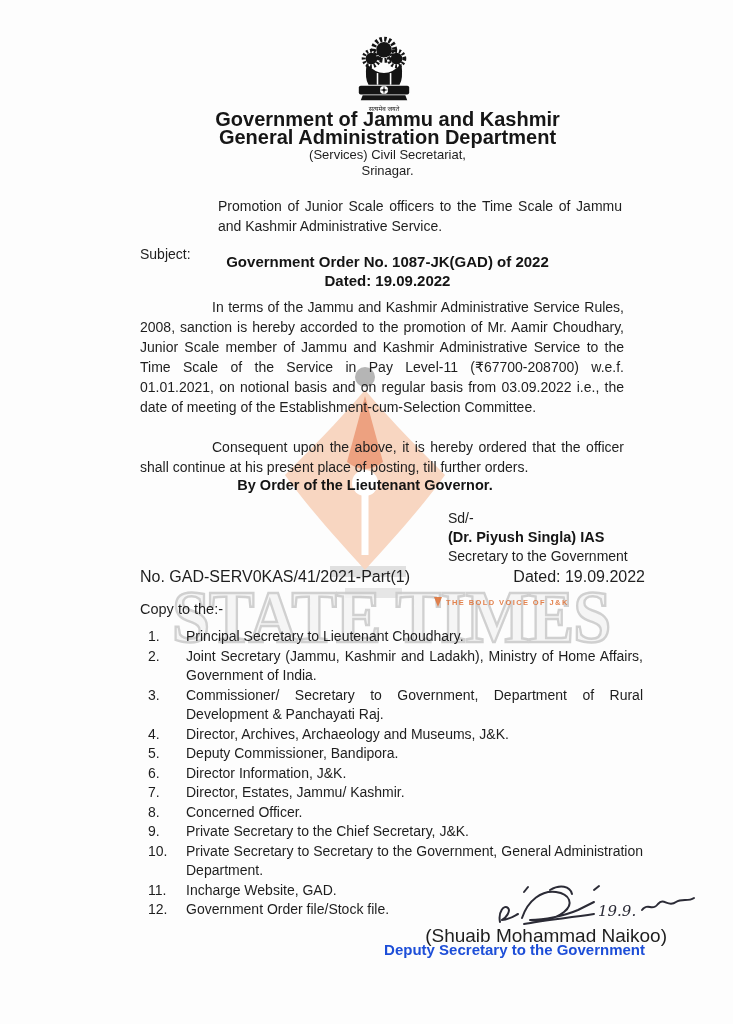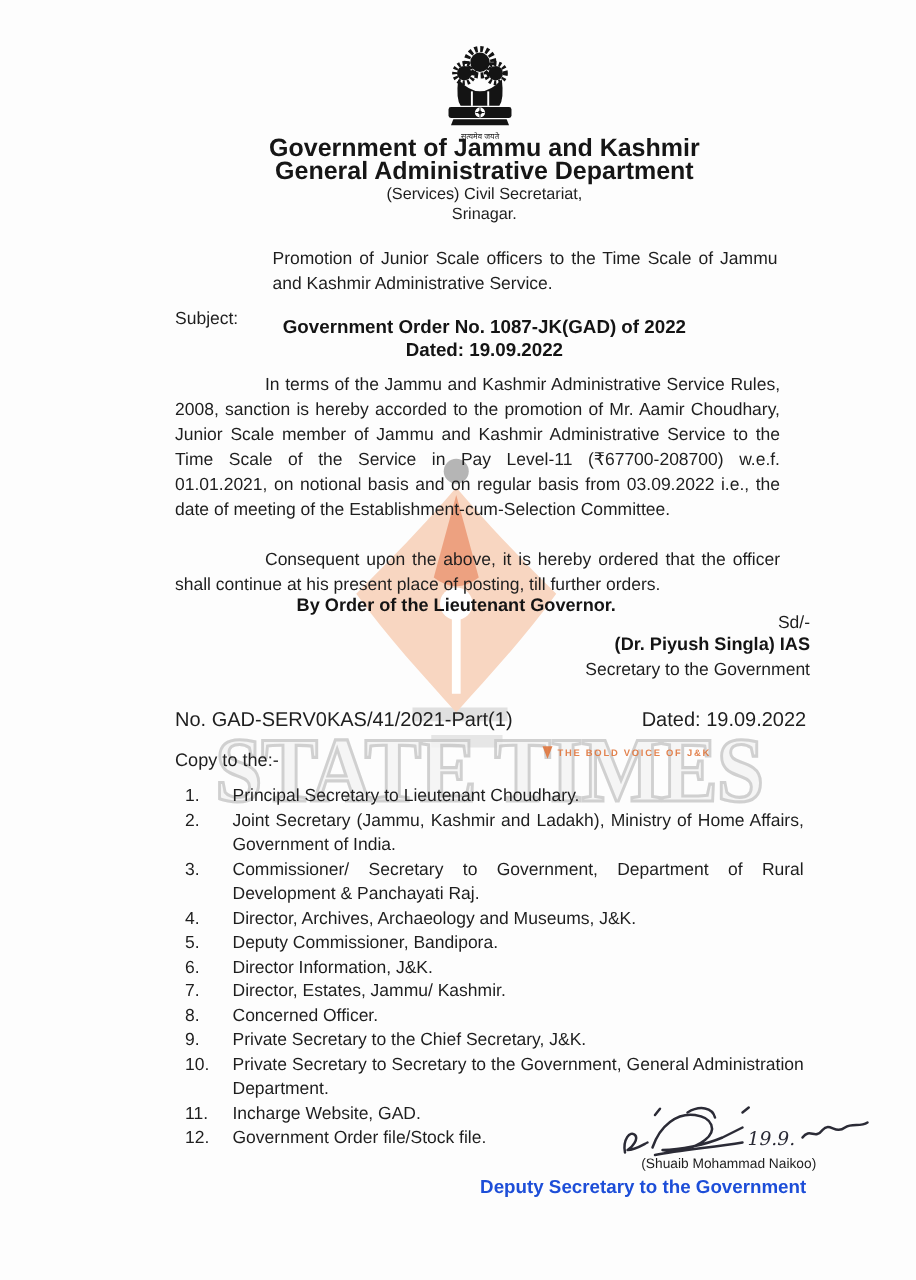--- a/index.html
+++ b/index.html
@@ -40,32 +40,32 @@
   .addr-line{font-size:13px;line-height:14px;margin-top:2px;}
   .subject-row{left:140px;top:196px;width:482px;display:flex;font-size:14px;line-height:20px;}
   .subject-label{width:78px;flex-shrink:0;margin-top:48px;}
   .subject-text{flex:1;text-align:justify;}
   .order-heading{left:160px;top:252px;width:455px;text-align:center;font-weight:bold;
     font-size:15px;line-height:19px;color:#141414;}
   .body-text{left:140px;top:297px;width:484px;font-size:14px;line-height:20px;text-align:justify;}
   .body-text p{margin:0;text-indent:72px;}
   .body-text p + p{margin-top:20px;}
   .by-order{left:140px;top:477px;width:450px;text-align:center;font-weight:bold;font-size:14.5px;color:#141414;}
-  .signatory{left:448px;top:488px;width:200px;text-align:right;line-height:19px;font-size:14px;}
+  .signatory{left:448px;top:509px;width:200px;text-align:left;line-height:19px;font-size:14px;}
   .signatory .sd{display:block;}
   .signatory .name{display:block;font-weight:bold;font-size:14.5px;color:#141414;}
   .signatory .desig{display:block;}
   .ref-row{left:140px;top:568px;width:505px;display:flex;justify-content:space-between;font-size:16px;}
   .copy-heading{left:140px;top:601px;font-size:14.5px;}
   .copy-list{left:148px;top:627px;width:495px;font-size:14px;line-height:19.5px;}
   .copy-item{display:flex;}
   .copy-item .num{width:38px;flex-shrink:0;}
   .copy-item .txt{flex:1;text-align:justify;}
   .sig-svg{left:494px;top:882px;width:205px;height:55px;}
-  .footer-name{left:398px;top:925px;width:255px;text-align:right;font-size:11px;}
+  .footer-name{left:412px;top:925px;width:255px;text-align:right;font-size:19px;}
   .footer-desig{left:340px;top:941px;width:305px;text-align:right;font-weight:bold;font-size:15px;color:#1d4ed8;}
 </style>
 </head>
 <body>
 
 <div class="page">
 
   <div class="abs wm wm-bar1"></div>
   <div class="abs wm wm-bar2"></div>
 
@@ -98,21 +98,21 @@
     <rect x="24.5" y="40" width="1.6" height="12" fill="#ffffff"></rect>
     <rect x="38" y="40" width="1.6" height="12" fill="#ffffff"></rect>
     <circle cx="32" cy="57.5" r="4.2" fill="#ffffff"></circle>
     <circle cx="32" cy="57.5" r="1.6" fill="#141414"></circle>
     <path d="M32,53.8 L32,61.2 M28.3,57.5 L35.7,57.5" stroke="#141414" stroke-width=".8"></path>
     <text x="32" y="79" text-anchor="middle" font-size="6.5" fill="#222222">सत्यमेव जयते</text>
   </svg>
 
   <div class="abs content org-header">
     <div class="org-line">Government of Jammu and Kashmir</div>
-    <div class="org-line">General Administrative Department</div>
+    <div class="org-line">General Administration Department</div>
     <div class="addr-line">(Services) Civil Secretariat,</div>
     <div class="addr-line">Srinagar.</div>
   </div>
 
   <div class="abs content subject-row">
     <span class="subject-label">Subject:</span>
     <span class="subject-text">Promotion of Junior Scale officers to the Time Scale of Jammu and Kashmir Administrative Service.</span>
   </div>
 
   <div class="abs content order-heading">

